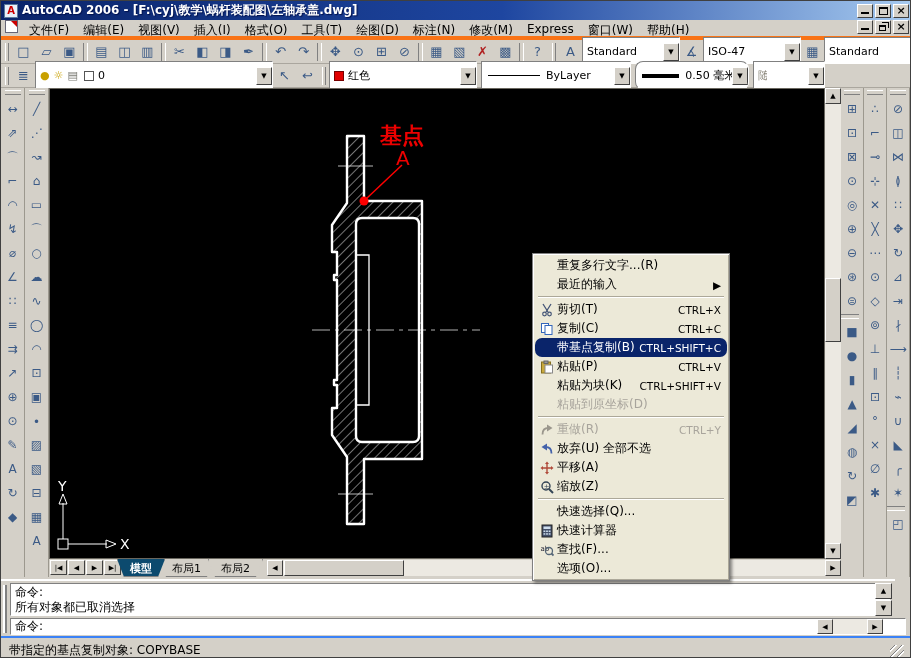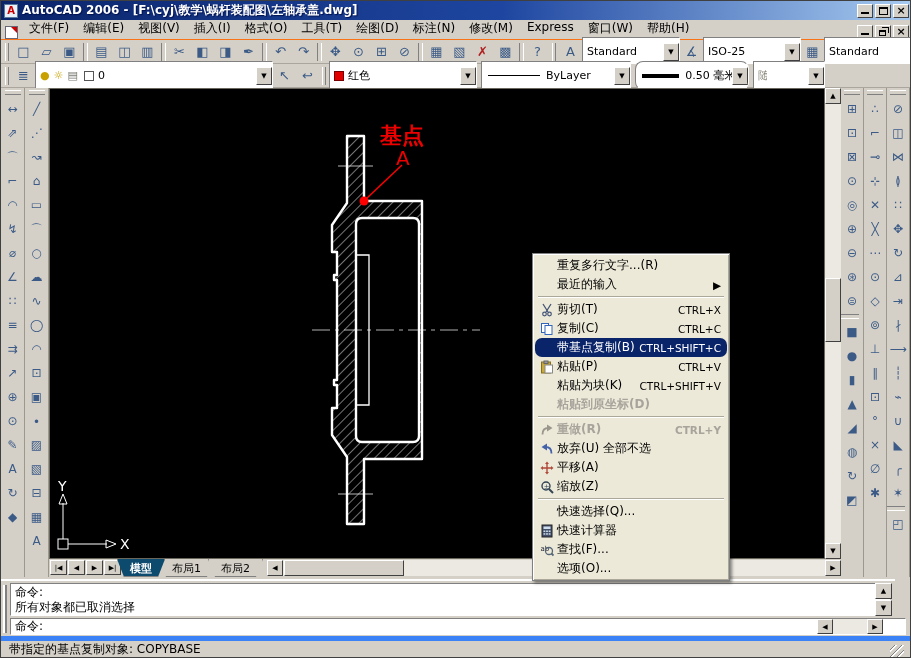--- a/index.html
+++ b/index.html
@@ -26,21 +26,21 @@
     color:#000; font-size:9px; font-weight:bold; }
   .ic-min { width:8px; height:8px; border-bottom:2px solid #000; margin-top:-2px; }
   .ic-max { width:9px; height:8px; border:1px solid #000; border-top:2px solid #000; }
   .ic-restore { width:7px; height:6px; border:1px solid #000; border-top:2px solid #000;
     box-shadow:2px -2px 0 -0px #d4d0c8, 3px -3px 0 0px #000; margin-top:2px; margin-right:2px;}
   .ic-close { font-size:11px; line-height:10px; }
 
   
   .menubar {
     left:0; top:19px; width:911px; height:20px; background:#d4d0c8;
-    display:flex; align-items:flex-end; border-bottom:1px solid #f97316; padding:0 2px;
+    display:flex; align-items:flex-start; border-bottom:4px solid #f97316; padding:0 2px;
   }
   .doc-icon { width:13px; height:13px; background:#fff; border:1px solid #667;
     margin:0 4px 0 2px; position:relative; }
   .doc-icon::after{ content:""; position:absolute; right:0; top:0; border:3px solid #c00;
     border-left-color:transparent; border-bottom-color:transparent; }
   .menu-item { padding:2px 7px; white-space:nowrap; }
   .menubar .win-controls { margin-right:1px; }
 
   
   .toolbar-row { left:0; width:911px; height:24px; background:#d4d0c8; display:flex;
@@ -116,35 +116,35 @@
     flex-direction:column; gap:1px; }
   .cmd-vscroll .sb-btn { width:17px; height:16px; }
   .cmd-input { position:absolute; left:9px; top:37px; width:896px; height:17px; background:#fff;
     border:1px solid; border-color:#808080 #fff #fff #808080; font-size:12px; padding:0 4px; line-height:15px; }
   .cmd-hscroll { position:absolute; right:12px; top:38px; height:15px; width:66px; display:flex; }
   .cmd-hscroll .sb-btn { width:16px; height:15px; }
   .cmd-hscroll .track { width:34px; height:15px; background:#ece9e2; }
 
   
   .statusbar { left:0; top:635px; width:911px; height:23px; background:#d4d0c8;
-    display:flex; align-items:flex-start; padding:0 8px; border-top:5px solid #3b82f6; }
+    display:flex; align-items:flex-end; padding:0 8px; border-top:2px solid #3b82f6; }
   .resize-grip { margin-left:auto; width:14px; height:14px; align-self:flex-end;
     background: repeating-linear-gradient(135deg, transparent 0 3px, #808080 3px 4px, #fff 4px 5px); }
 
   
   .ctxmenu { left:531px; top:252px; width:198px; background:#ece9d8;
     border:1px solid #808080; box-shadow: inset 1px 1px 0 #fff, inset -1px -1px 0 #aca899, 2px 2px 3px rgba(0,0,0,.45);
     padding:2px; z-index:10; }
   .ctx-item { height:19px; display:flex; align-items:center; padding:0 2px; color:#000;justify-content:center; }
   .ctx-item .ctx-icon { width:20px; height:15px; flex:0 0 20px; display:flex; align-items:center; justify-content:center; }
   .ctx-item .ctx-icon svg { width:14px; height:14px; }
   .ctx-item .ctx-label { white-space:nowrap; font-size:12px; }
   .ctx-item .ctx-shortcut { margin-left:auto; font-size:10.5px; padding-right:4px; white-space:nowrap; }
   .ctx-item.hl { background:#0a246a; color:#fff;border-radius:7px; }
-  .ctx-item.dis { color:#a8a49c;font-weight:bold; }
+  .ctx-item.dis { color:#a8a49c; }
   .ctx-sep { height:2px; margin:2px 3px; border-top:1px solid #aca899; border-bottom:1px solid #fff; }
 
   .cjk { font-family:"DejaVu Sans","Liberation Sans",sans-serif; }
 </style>
 </head>
 <body>
 
 <div class="abs titlebar">
   <span class="app-icon">A</span>
   <span class="title-text cjk">AutoCAD 2006 - [F:\cyj\教学\蜗杆装配图\左轴承盖.dwg]</span>
@@ -269,21 +269,21 @@
         <span class="glyph">A</span>
       </span>
     <span class="combo" style="width:98px;">
       <span class="combo-text">Standard</span>
       <span class="drop"></span>
     </span>
     <span class="tb-btn">
         <span class="glyph">∡</span>
       </span>
     <span class="combo" style="width:98px;">
-      <span class="combo-text">ISO-25</span>
+      <span class="combo-text">ISO-47</span>
       <span class="drop"></span>
     </span>
     <span class="tb-btn">
         <span class="glyph">▦</span>
       </span>
     <span class="combo" style="flex:1;">
       <span class="combo-text">Standard</span>
     </span>
   </div>
 </div>

